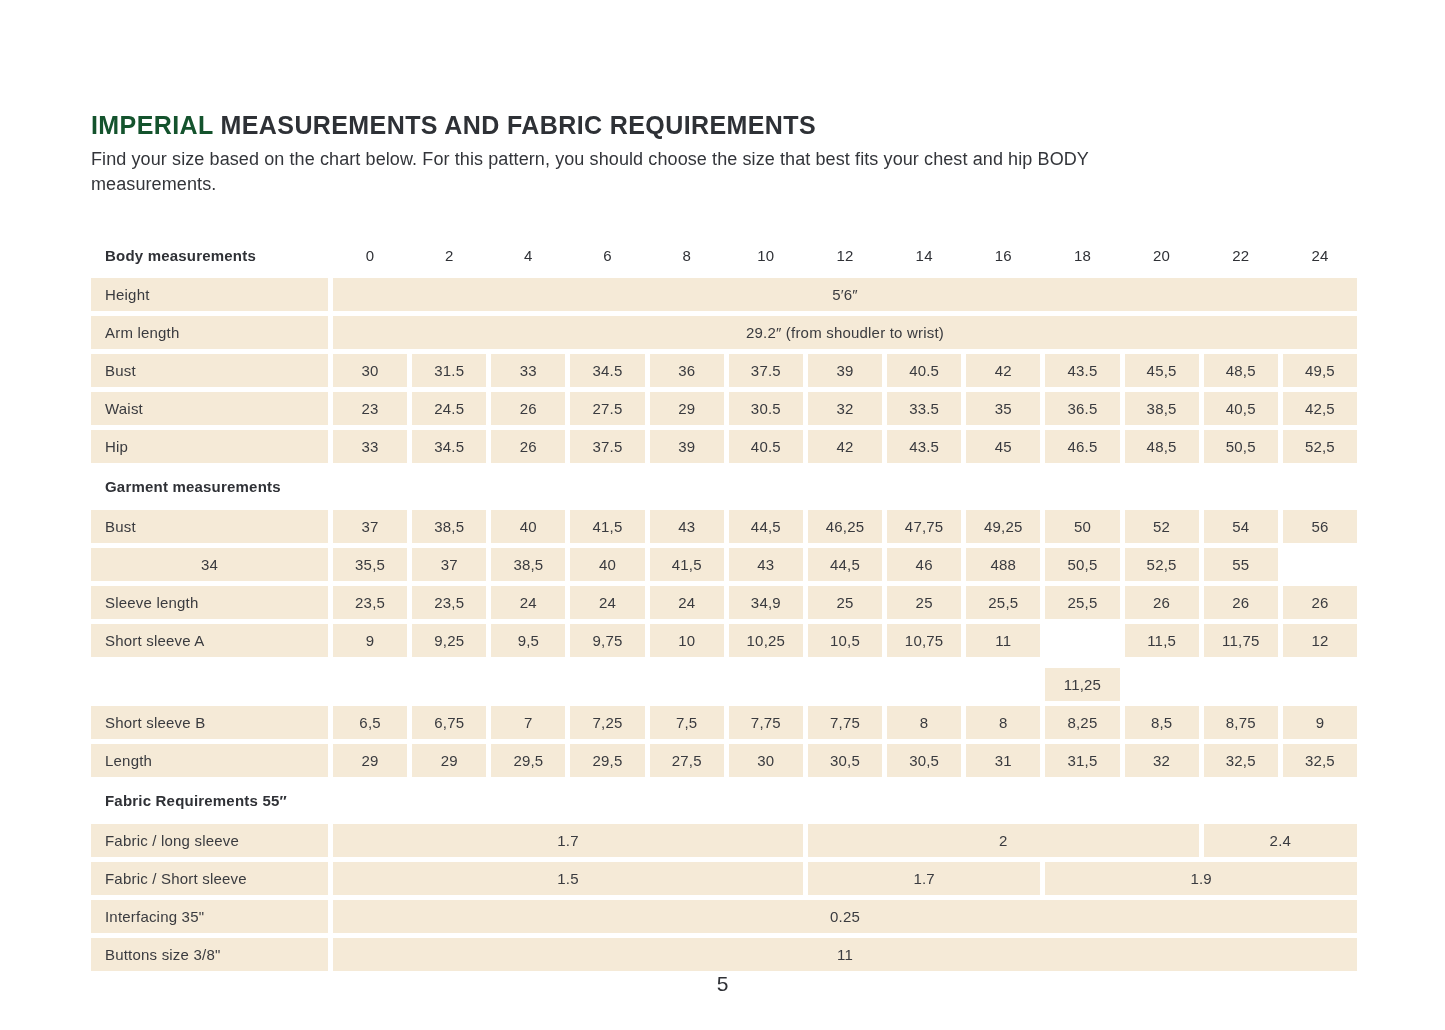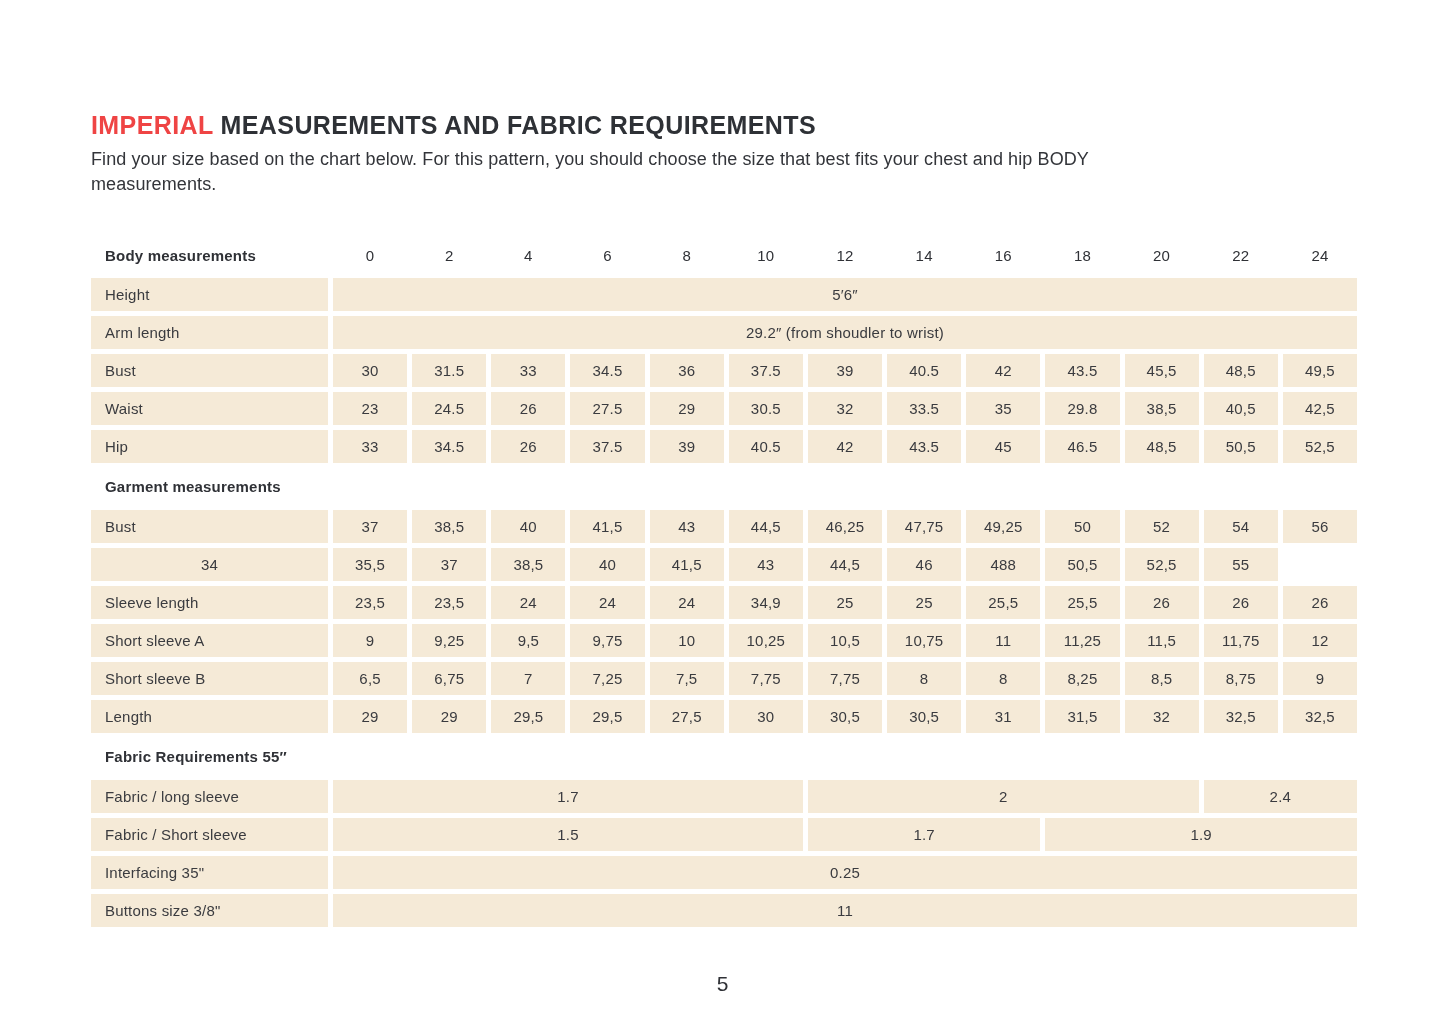--- a/index.html
+++ b/index.html
@@ -14,21 +14,21 @@
   .page { padding: 112px 88px 0 91px; }
 
   .title {
     font-size: 25px;
     font-weight: 700;
     letter-spacing: 0.4px;
     color: #2e3136;
     margin: 0;
     line-height: 1.1;
   }
-  .title .accent { color: #ef4444; }
+  .title .accent { color: #14532d; }
 
   .intro {
     margin: 7px 0 0 0;
     font-size: 18px;
     line-height: 1.42;
     color: #33353a;
     letter-spacing: 0.1px;
   }
 
   .size-table { width: 1266px; margin-top: 44px; font-size: 15px; letter-spacing: 0.2px; }
@@ -114,21 +114,21 @@
         <div class="label">Waist</div>
         <div class="cell" style="grid-column: span 1;">23</div>
         <div class="cell" style="grid-column: span 1;">24.5</div>
         <div class="cell" style="grid-column: span 1;">26</div>
         <div class="cell" style="grid-column: span 1;">27.5</div>
         <div class="cell" style="grid-column: span 1;">29</div>
         <div class="cell" style="grid-column: span 1;">30.5</div>
         <div class="cell" style="grid-column: span 1;">32</div>
         <div class="cell" style="grid-column: span 1;">33.5</div>
         <div class="cell" style="grid-column: span 1;">35</div>
-        <div class="cell" style="grid-column: span 1;">29.8</div>
+        <div class="cell" style="grid-column: span 1;">36.5</div>
         <div class="cell" style="grid-column: span 1;">38,5</div>
         <div class="cell" style="grid-column: span 1;">40,5</div>
         <div class="cell" style="grid-column: span 1;">42,5</div>
       </div>
       <div class="row data">
         <div class="label">Hip</div>
         <div class="cell" style="grid-column: span 1;">33</div>
         <div class="cell" style="grid-column: span 1;">34.5</div>
         <div class="cell" style="grid-column: span 1;">26</div>
         <div class="cell" style="grid-column: span 1;">37.5</div>
@@ -196,21 +196,21 @@
         <div class="label">Short sleeve A</div>
         <div class="cell" style="grid-column: span 1;">9</div>
         <div class="cell" style="grid-column: span 1;">9,25</div>
         <div class="cell" style="grid-column: span 1;">9,5</div>
         <div class="cell" style="grid-column: span 1;">9,75</div>
         <div class="cell" style="grid-column: span 1;">10</div>
         <div class="cell" style="grid-column: span 1;">10,25</div>
         <div class="cell" style="grid-column: span 1;">10,5</div>
         <div class="cell" style="grid-column: span 1;">10,75</div>
         <div class="cell" style="grid-column: span 1;">11</div>
-        <div class="cell" style="grid-column: span 1;">11,25</div>
+        <div class="cell" style="grid-column: span 1; margin-top: 44px;">11,25</div>
         <div class="cell" style="grid-column: span 1;">11,5</div>
         <div class="cell" style="grid-column: span 1;">11,75</div>
         <div class="cell" style="grid-column: span 1;">12</div>
       </div>
       <div class="row data">
         <div class="label">Short sleeve B</div>
         <div class="cell" style="grid-column: span 1;">6,5</div>
         <div class="cell" style="grid-column: span 1;">6,75</div>
         <div class="cell" style="grid-column: span 1;">7</div>
         <div class="cell" style="grid-column: span 1;">7,25</div>

